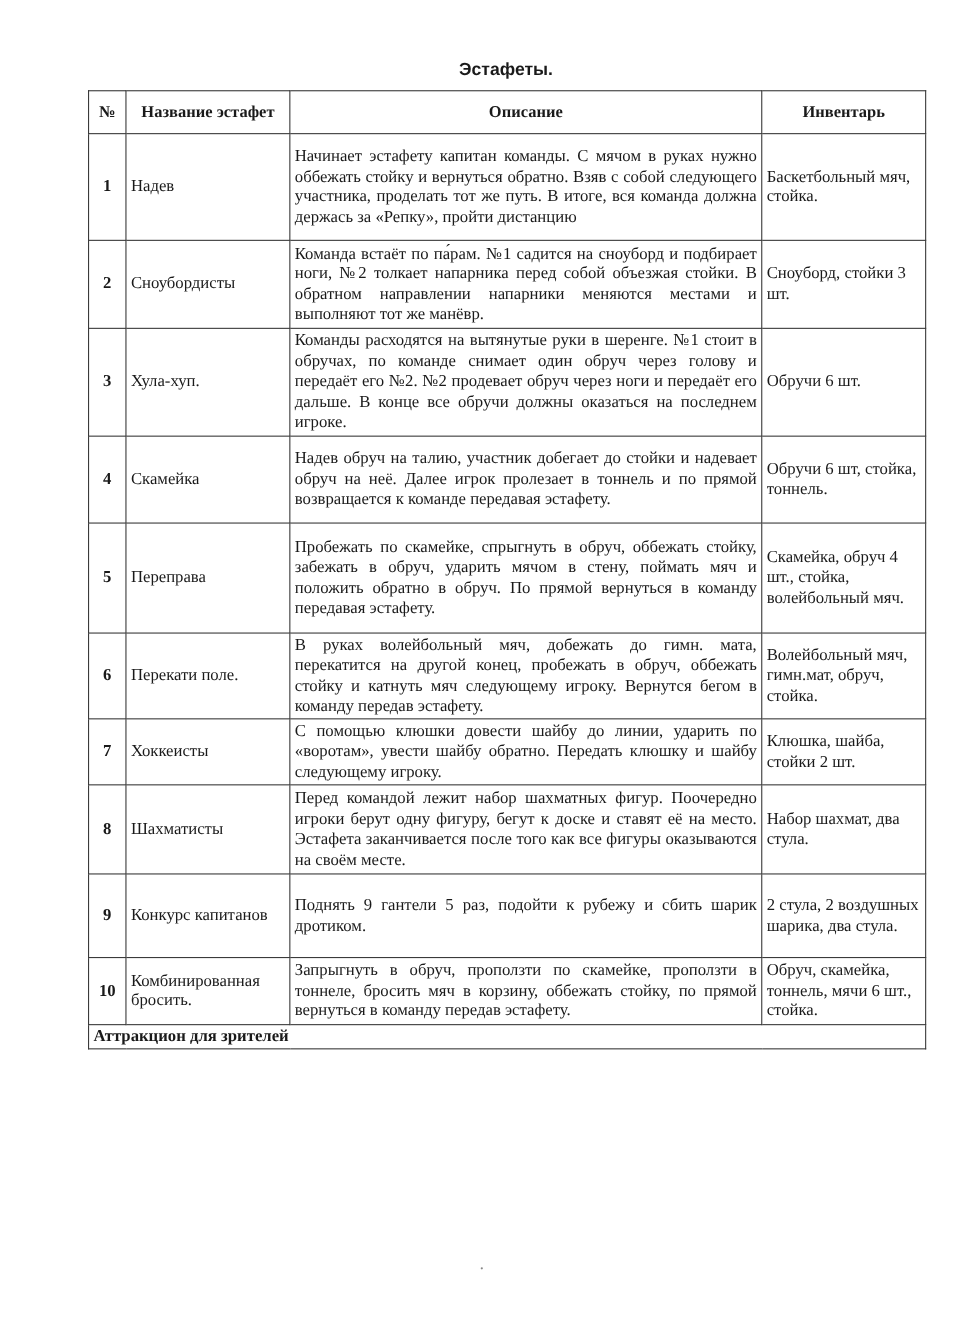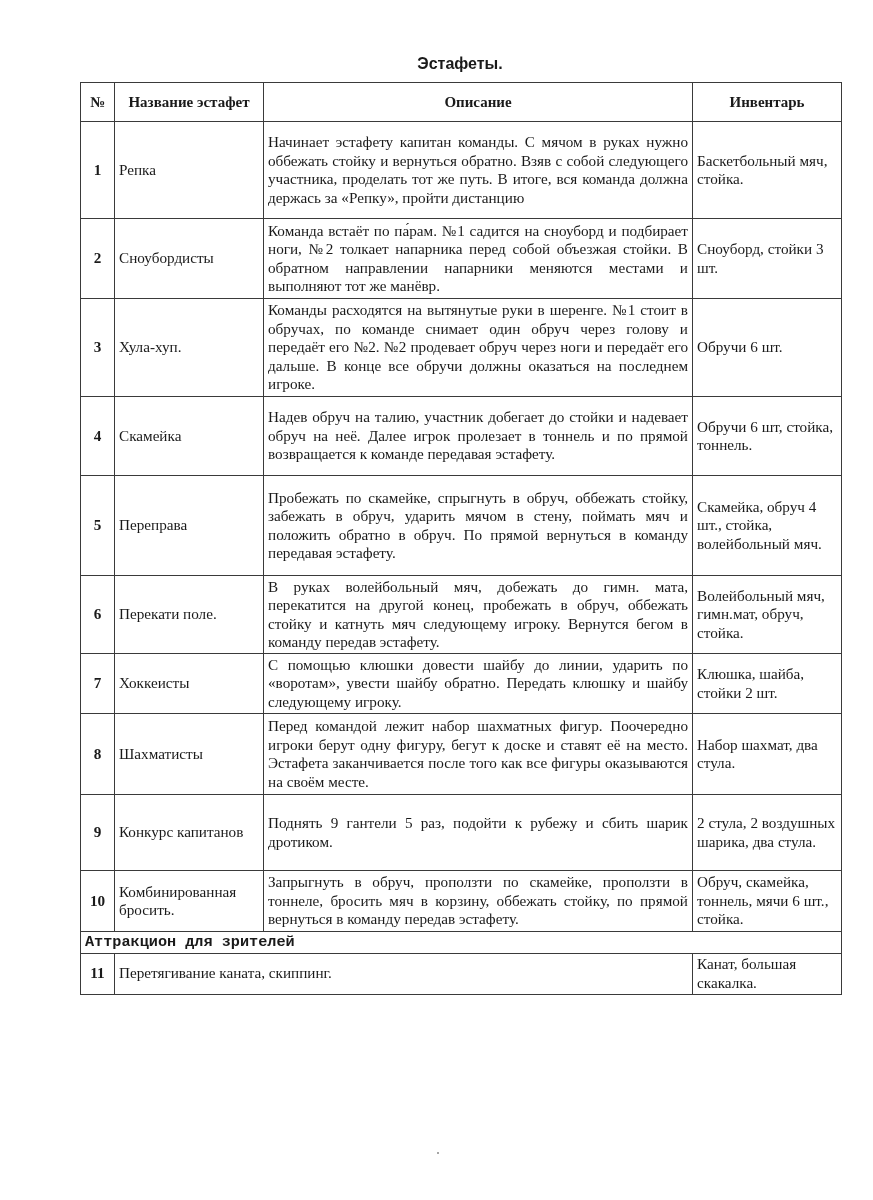--- a/index.html
+++ b/index.html
@@ -20,21 +20,21 @@
     border: 1.3px solid #3a3a3a; padding: 1px 4px; vertical-align: middle;
   }
   table.relays th { font-weight: bold; text-align: center; font-size: 15px; line-height: 17px; height: 36px; }
   col.c-num { width: 34px; }
   col.c-name { width: 149px; }
   col.c-desc { width: 429px; }
   col.c-inv { width: 149px; }
   td.num { font-weight: bold; text-align: center; }
   td.desc { text-align: justify; padding-left: 5px; padding-right: 5px; }
   td.name, td.inv { padding-left: 6px; }
-  td.section { font-weight: bold; padding-left: 6px; height: 18px; font-family: Liberation Mono, monospace; }
+  td.section { font-weight: bold; padding-left: 6px; height: 18px; }
   .dot { position: absolute; width: 2px; height: 2px; background: #888; border-radius: 1px; }
 </style>
 </head>
 <body>
 
 <div class="page-title">Эстафеты.</div>
 
 <table class="relays">
   <colgroup>
     <col class="c-num">
@@ -46,21 +46,21 @@
     <tr>
       <th>№</th>
       <th>Название эстафет</th>
       <th>Описание</th>
       <th>Инвентарь</th>
     </tr>
   </thead>
   <tbody>
     <tr style="height:97px">
       <td class="num">1</td>
-      <td class="name">Репка</td>
+      <td class="name">Надев</td>
       <td class="desc">Начинает эстафету капитан команды. С мячом в руках нужно оббежать стойку и вернуться обратно. Взяв с собой следующего участника, проделать тот же путь. В итоге, вся команда должна держась за «Репку», пройти дистанцию</td>
       <td class="inv">Баскетбольный мяч, стойка.</td>
     </tr>
     <tr style="height:80px">
       <td class="num">2</td>
       <td class="name">Сноубордисты</td>
       <td class="desc">Команда встаёт по па́рам. №1 садится на сноуборд и подбирает ноги, №2 толкает напарника перед собой объезжая стойки. В обратном направлении напарники меняются местами и выполняют тот же манёвр.</td>
       <td class="inv">Сноуборд, стойки 3 шт.</td>
     </tr>
     <tr style="height:98px">
@@ -107,21 +107,16 @@
     </tr>
     <tr style="height:61px">
       <td class="num">10</td>
       <td class="name">Комбинированная бросить.</td>
       <td class="desc">Запрыгнуть в обруч, проползти по скамейке, проползти в тоннеле, бросить мяч в корзину, оббежать стойку, по прямой вернуться в команду передав эстафету.</td>
       <td class="inv">Обруч, скамейка, тоннель, мячи 6 шт., стойка.</td>
     </tr>
     <tr>
       <td class="section" colspan="4">Аттракцион для зрителей</td>
     </tr>
-    <tr style="height:41px">
-      <td class="num">11</td>
-      <td class="name" colspan="2">Перетягивание каната, скиппинг.</td>
-      <td class="inv">Канат, большая скакалка.</td>
-    </tr>
   </tbody>
 </table>
 
 <div class="dot" style="left:437px; top:1152px;"></div>
 
 </body></html>

